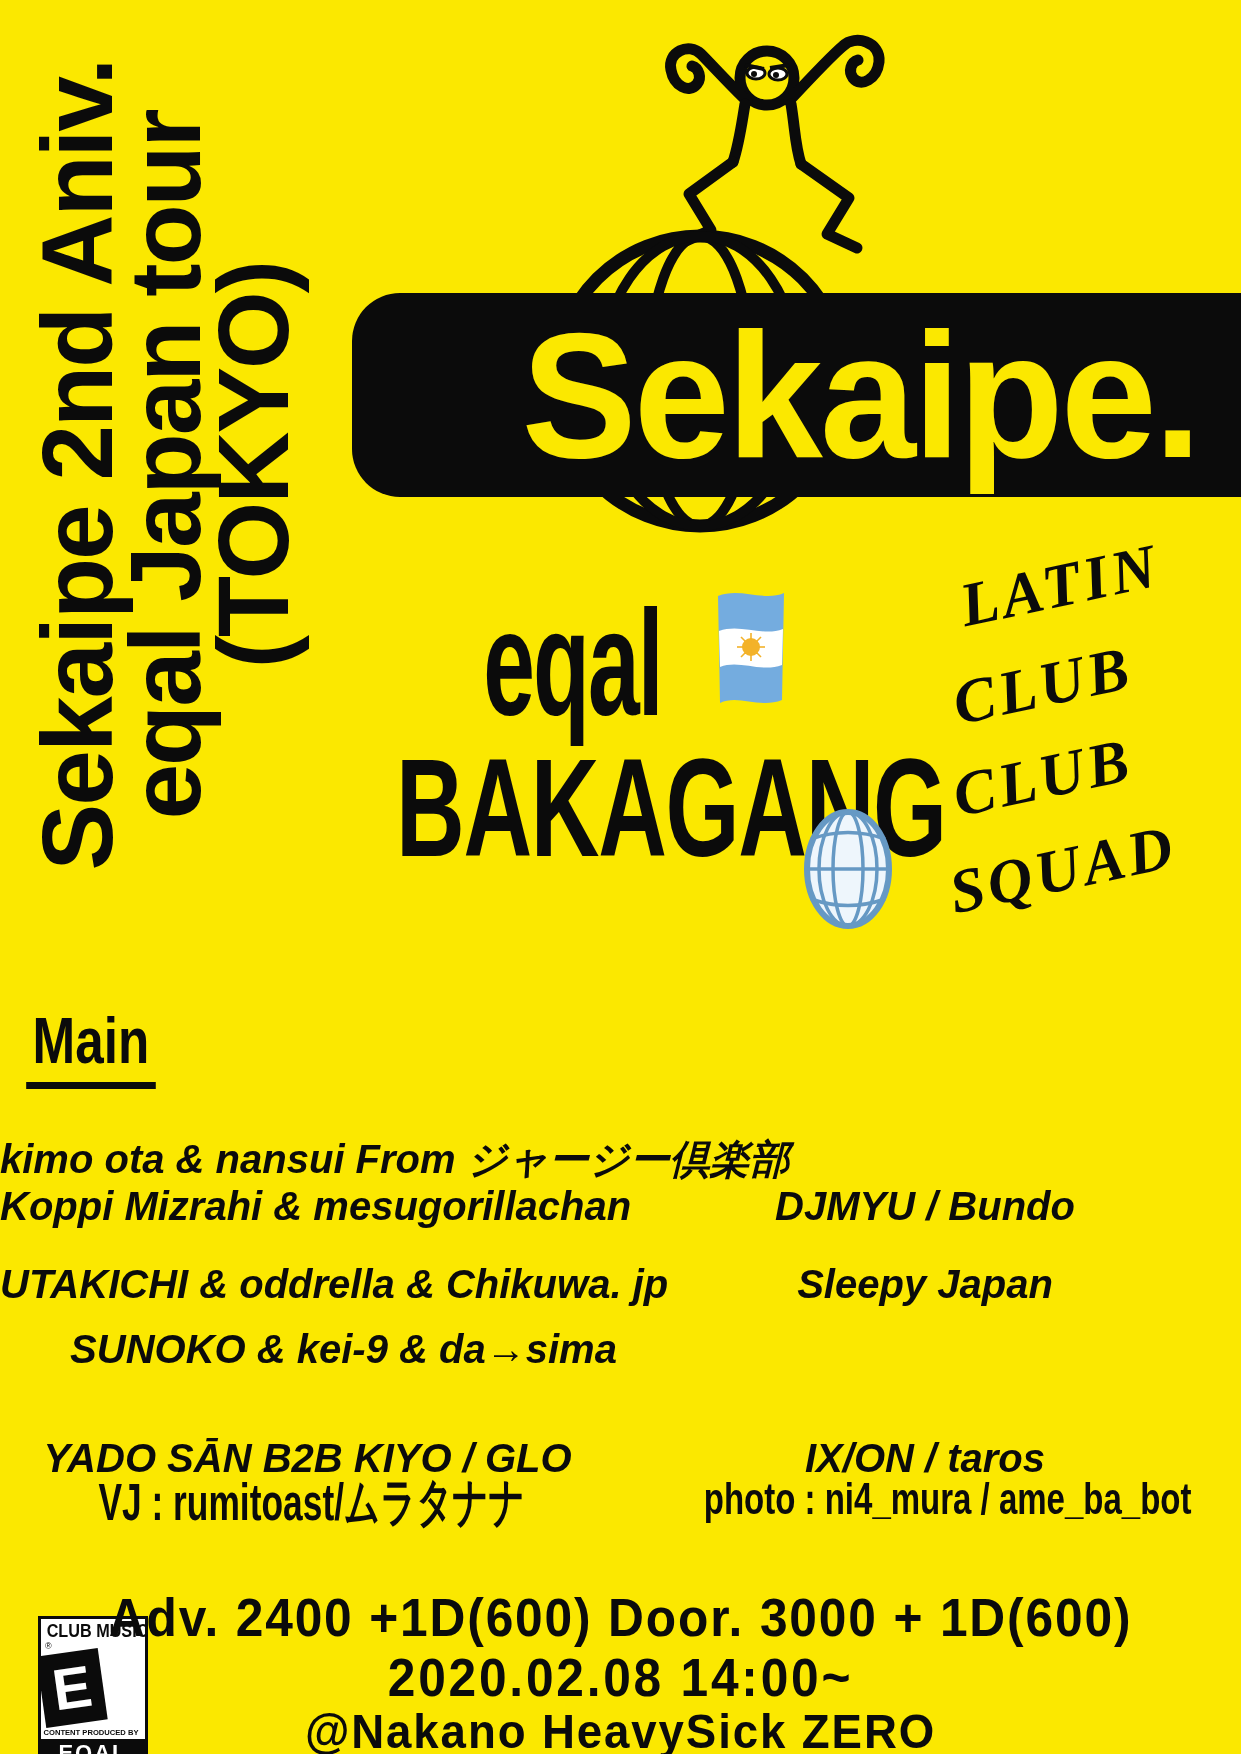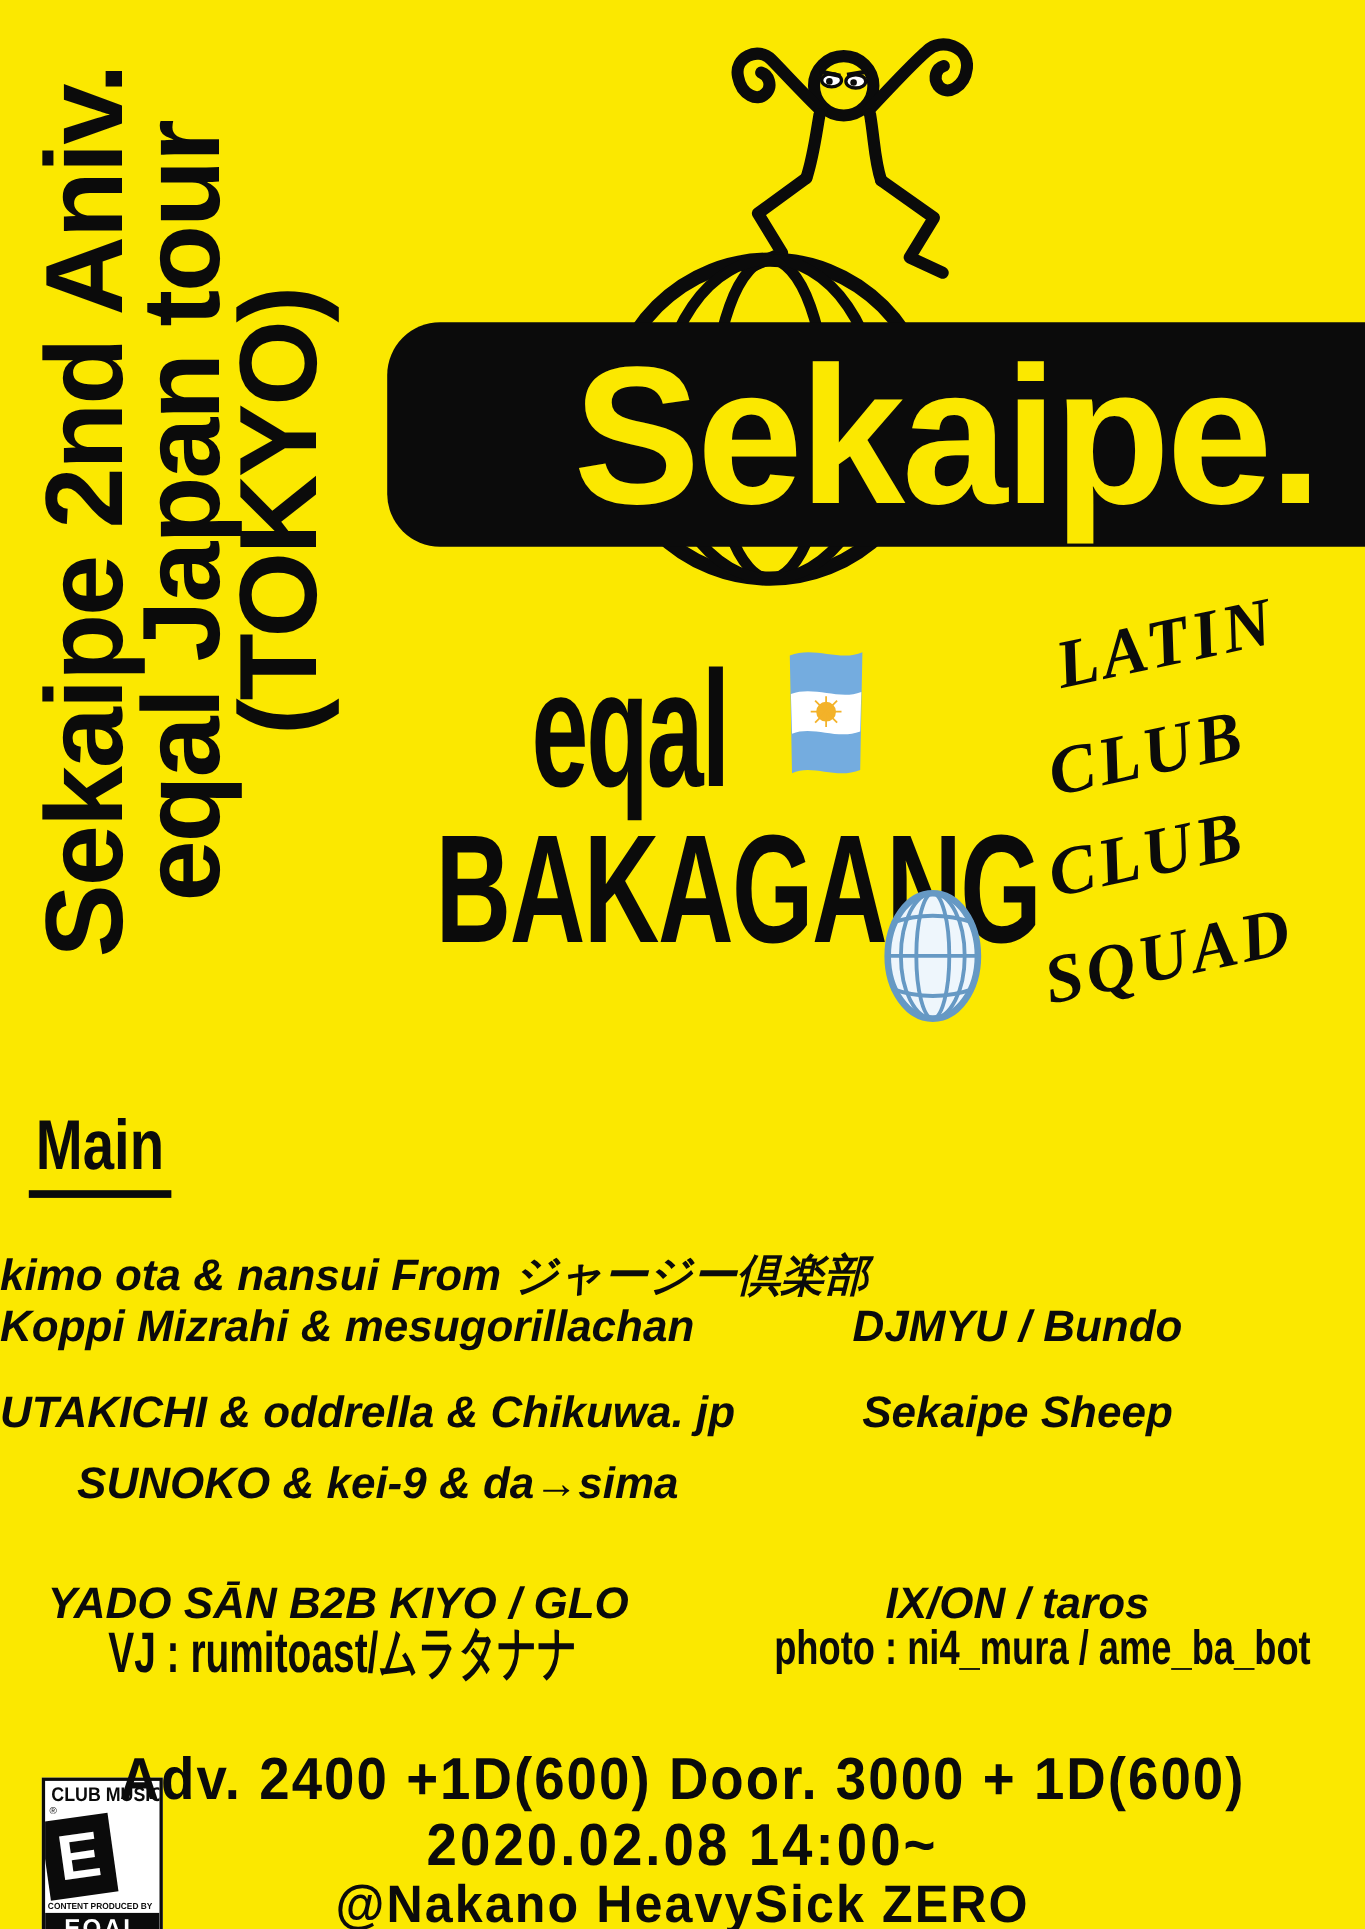--- a/index.html
+++ b/index.html
@@ -197,21 +197,21 @@
     <span class="col-heading">Main</span>
   </div>
   <div class="abs act main-col row-1">kimo ota &amp; nansui From ジャージー倶楽部</div>
   <div class="abs act main-col row-2">Koppi Mizrahi &amp; mesugorillachan</div>
   <div class="abs act main-col row-3">UTAKICHI &amp; oddrella &amp; Chikuwa. jp</div>
   <div class="abs act main-col row-4">SUNOKO &amp; kei-9 &amp; da→sima</div>
   <div class="abs act main-col row-5">YADO SĀN B2B KIYO / GLO</div>
   <div class="abs vj-line">VJ : rumitoast/ムラタナナ</div>
 
   <div class="abs act lounge-col row-2">DJMYU / Bundo</div>
-  <div class="abs act lounge-col row-3">Sekaipe Sheep</div>
+  <div class="abs act lounge-col row-3">Sleepy Japan</div>
   <div class="abs act lounge-col row-5">IX/ON / taros</div>
   <div class="abs photo-line">photo : ni4_mura / ame_ba_bot</div>
 
   <div class="abs badge">
     <div class="badge-header">CLUB MUSIC</div>
     <div class="badge-reg">®</div>
     <div class="badge-e-box">
       <span class="badge-e">E</span>
     </div>
     <div class="badge-contentby">CONTENT PRODUCED BY</div>

